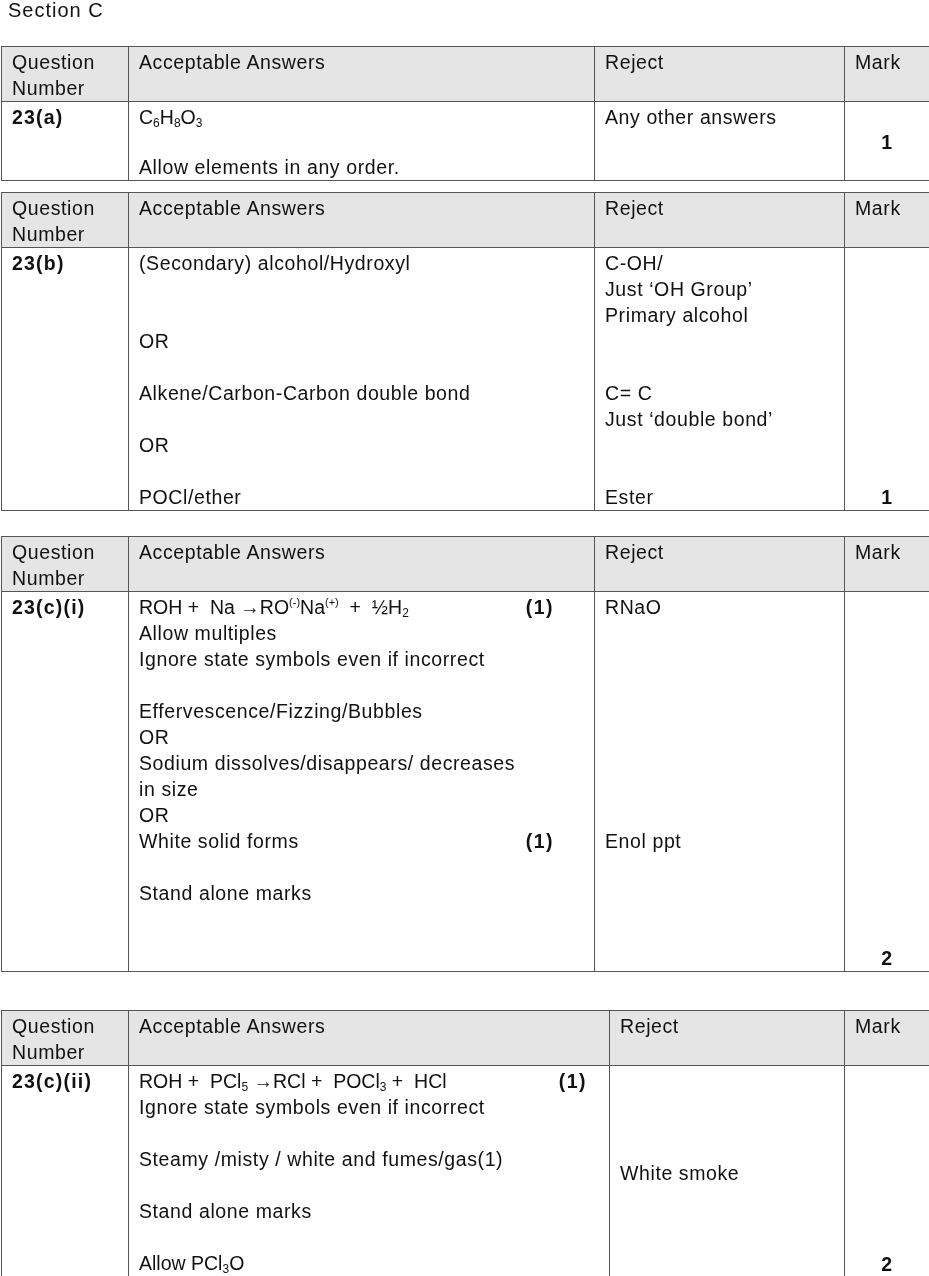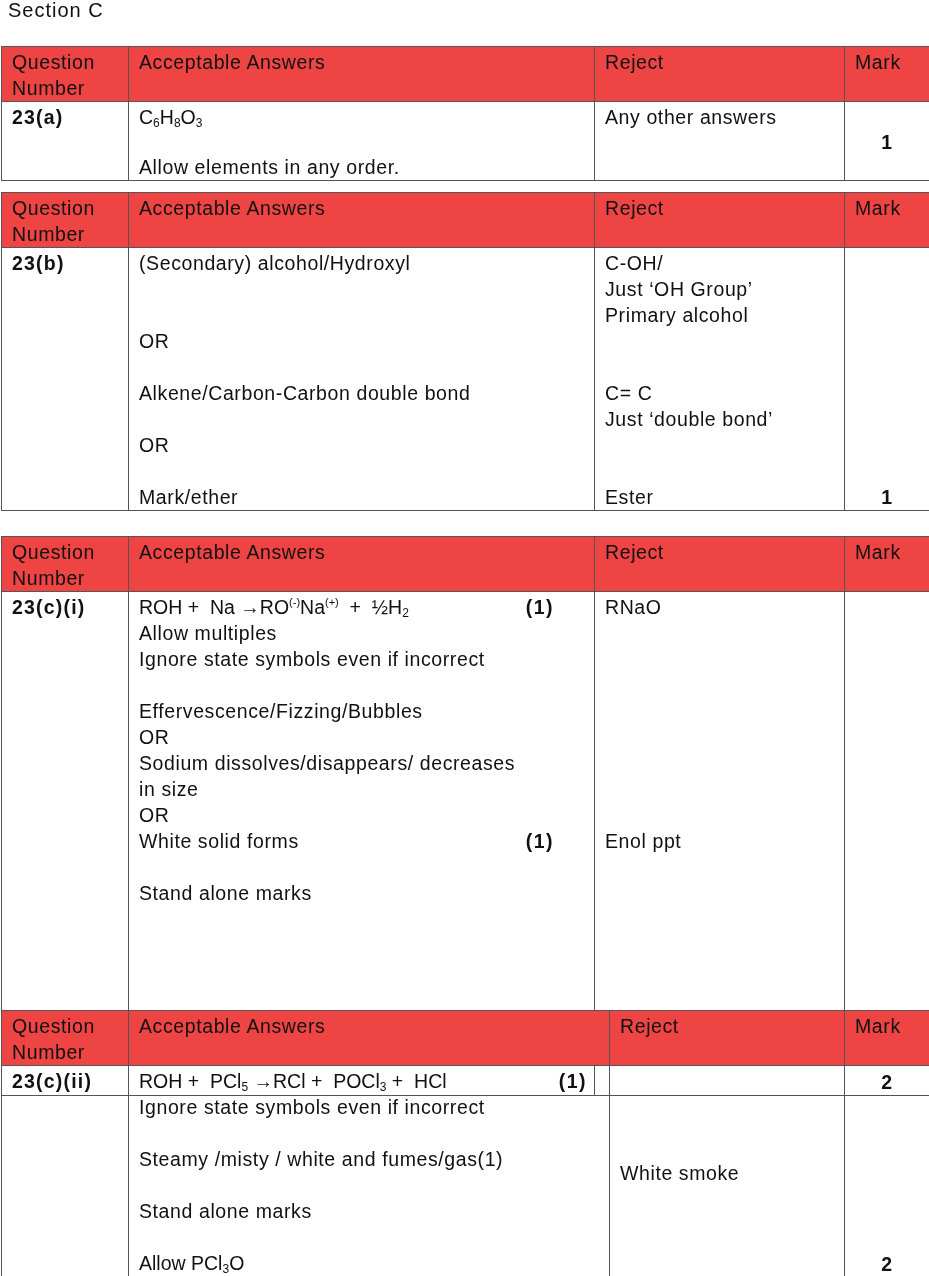--- a/index.html
+++ b/index.html
@@ -13,21 +13,21 @@
     font-weight: normal; font-size: 20px; letter-spacing: 1px;
   }
   table.ms {
     position: absolute; left: 1px; border-collapse: collapse;
     table-layout: fixed; width: 928px;
   }
   table.ms td {
     border: 1.5px solid #555555; vertical-align: top;
     padding: 2px 10px 0 10px; line-height: 26px;
   }
-  table.ms tr.hdr td { background: #ef4444; height: 49px; }
+  table.ms tr.hdr td { background: #e5e5e5; height: 49px; }
   td.qnum { font-weight: bold; letter-spacing: 1.2px; }
   td.mark { text-align: center; font-weight: bold; vertical-align: bottom !important; }
   .line { display: block; min-height: 26px; white-space: pre; }
   .bold { font-weight: normal; }
   sub { font-size: 12px; vertical-align: -3px; line-height: 0; letter-spacing: 0; }
   sup { font-size: 11px; vertical-align: 8px; line-height: 0; letter-spacing: 0; }
   .narrow { letter-spacing: 0; }
   .mk { float: right; font-weight: bold; margin-right: 30px; letter-spacing: 1.5px; }
   .mk2 { float: right; font-weight: bold; margin-right: 0px; letter-spacing: 1.5px; }
 </style>
@@ -87,21 +87,21 @@
     <td>
       <span class="line">(Secondary) alcohol/Hydroxyl</span>
       <span class="line"></span>
       <span class="line"></span>
       <span class="line">OR</span>
       <span class="line"></span>
       <span class="line">Alkene/Carbon-Carbon double bond</span>
       <span class="line"></span>
       <span class="line">OR</span>
       <span class="line"></span>
-      <span class="line">Mark/ether</span>
+      <span class="line">POCl/ether</span>
     </td>
     <td>
       <span class="line">C-OH/</span>
       <span class="line">Just ‘OH Group’</span>
       <span class="line">Primary alcohol</span>
       <span class="line"></span>
       <span class="line"></span>
       <span class="line">C= C</span>
       <span class="line">Just ‘double bond’</span>
       <span class="line"></span>
@@ -123,21 +123,21 @@
   <tbody>
       <tr class="hdr">
     <td>
           <span class="line">Question</span>
           <span class="line">Number</span>
         </td>
     <td>Acceptable Answers</td>
     <td>Reject</td>
     <td>Mark</td>
   </tr>
-  <tr style="height:504px">
+  <tr style="height:380px">
     <td class="qnum">23(c)(i)</td>
     <td>
       <span class="line narrow"><span class="mk">(1)</span><span>ROH +  Na →RO</span><sup>(-)</sup><span>Na</span><sup>(+)</sup><span>  +  ½H</span><sub>2</sub></span>
       <span class="line">Allow multiples</span>
       <span class="line">Ignore state symbols even if incorrect</span>
       <span class="line"></span>
       <span class="line">Effervescence/Fizzing/Bubbles</span>
       <span class="line">OR</span>
       <span class="line">Sodium dissolves/disappears/ decreases</span>
       <span class="line">in size</span>

